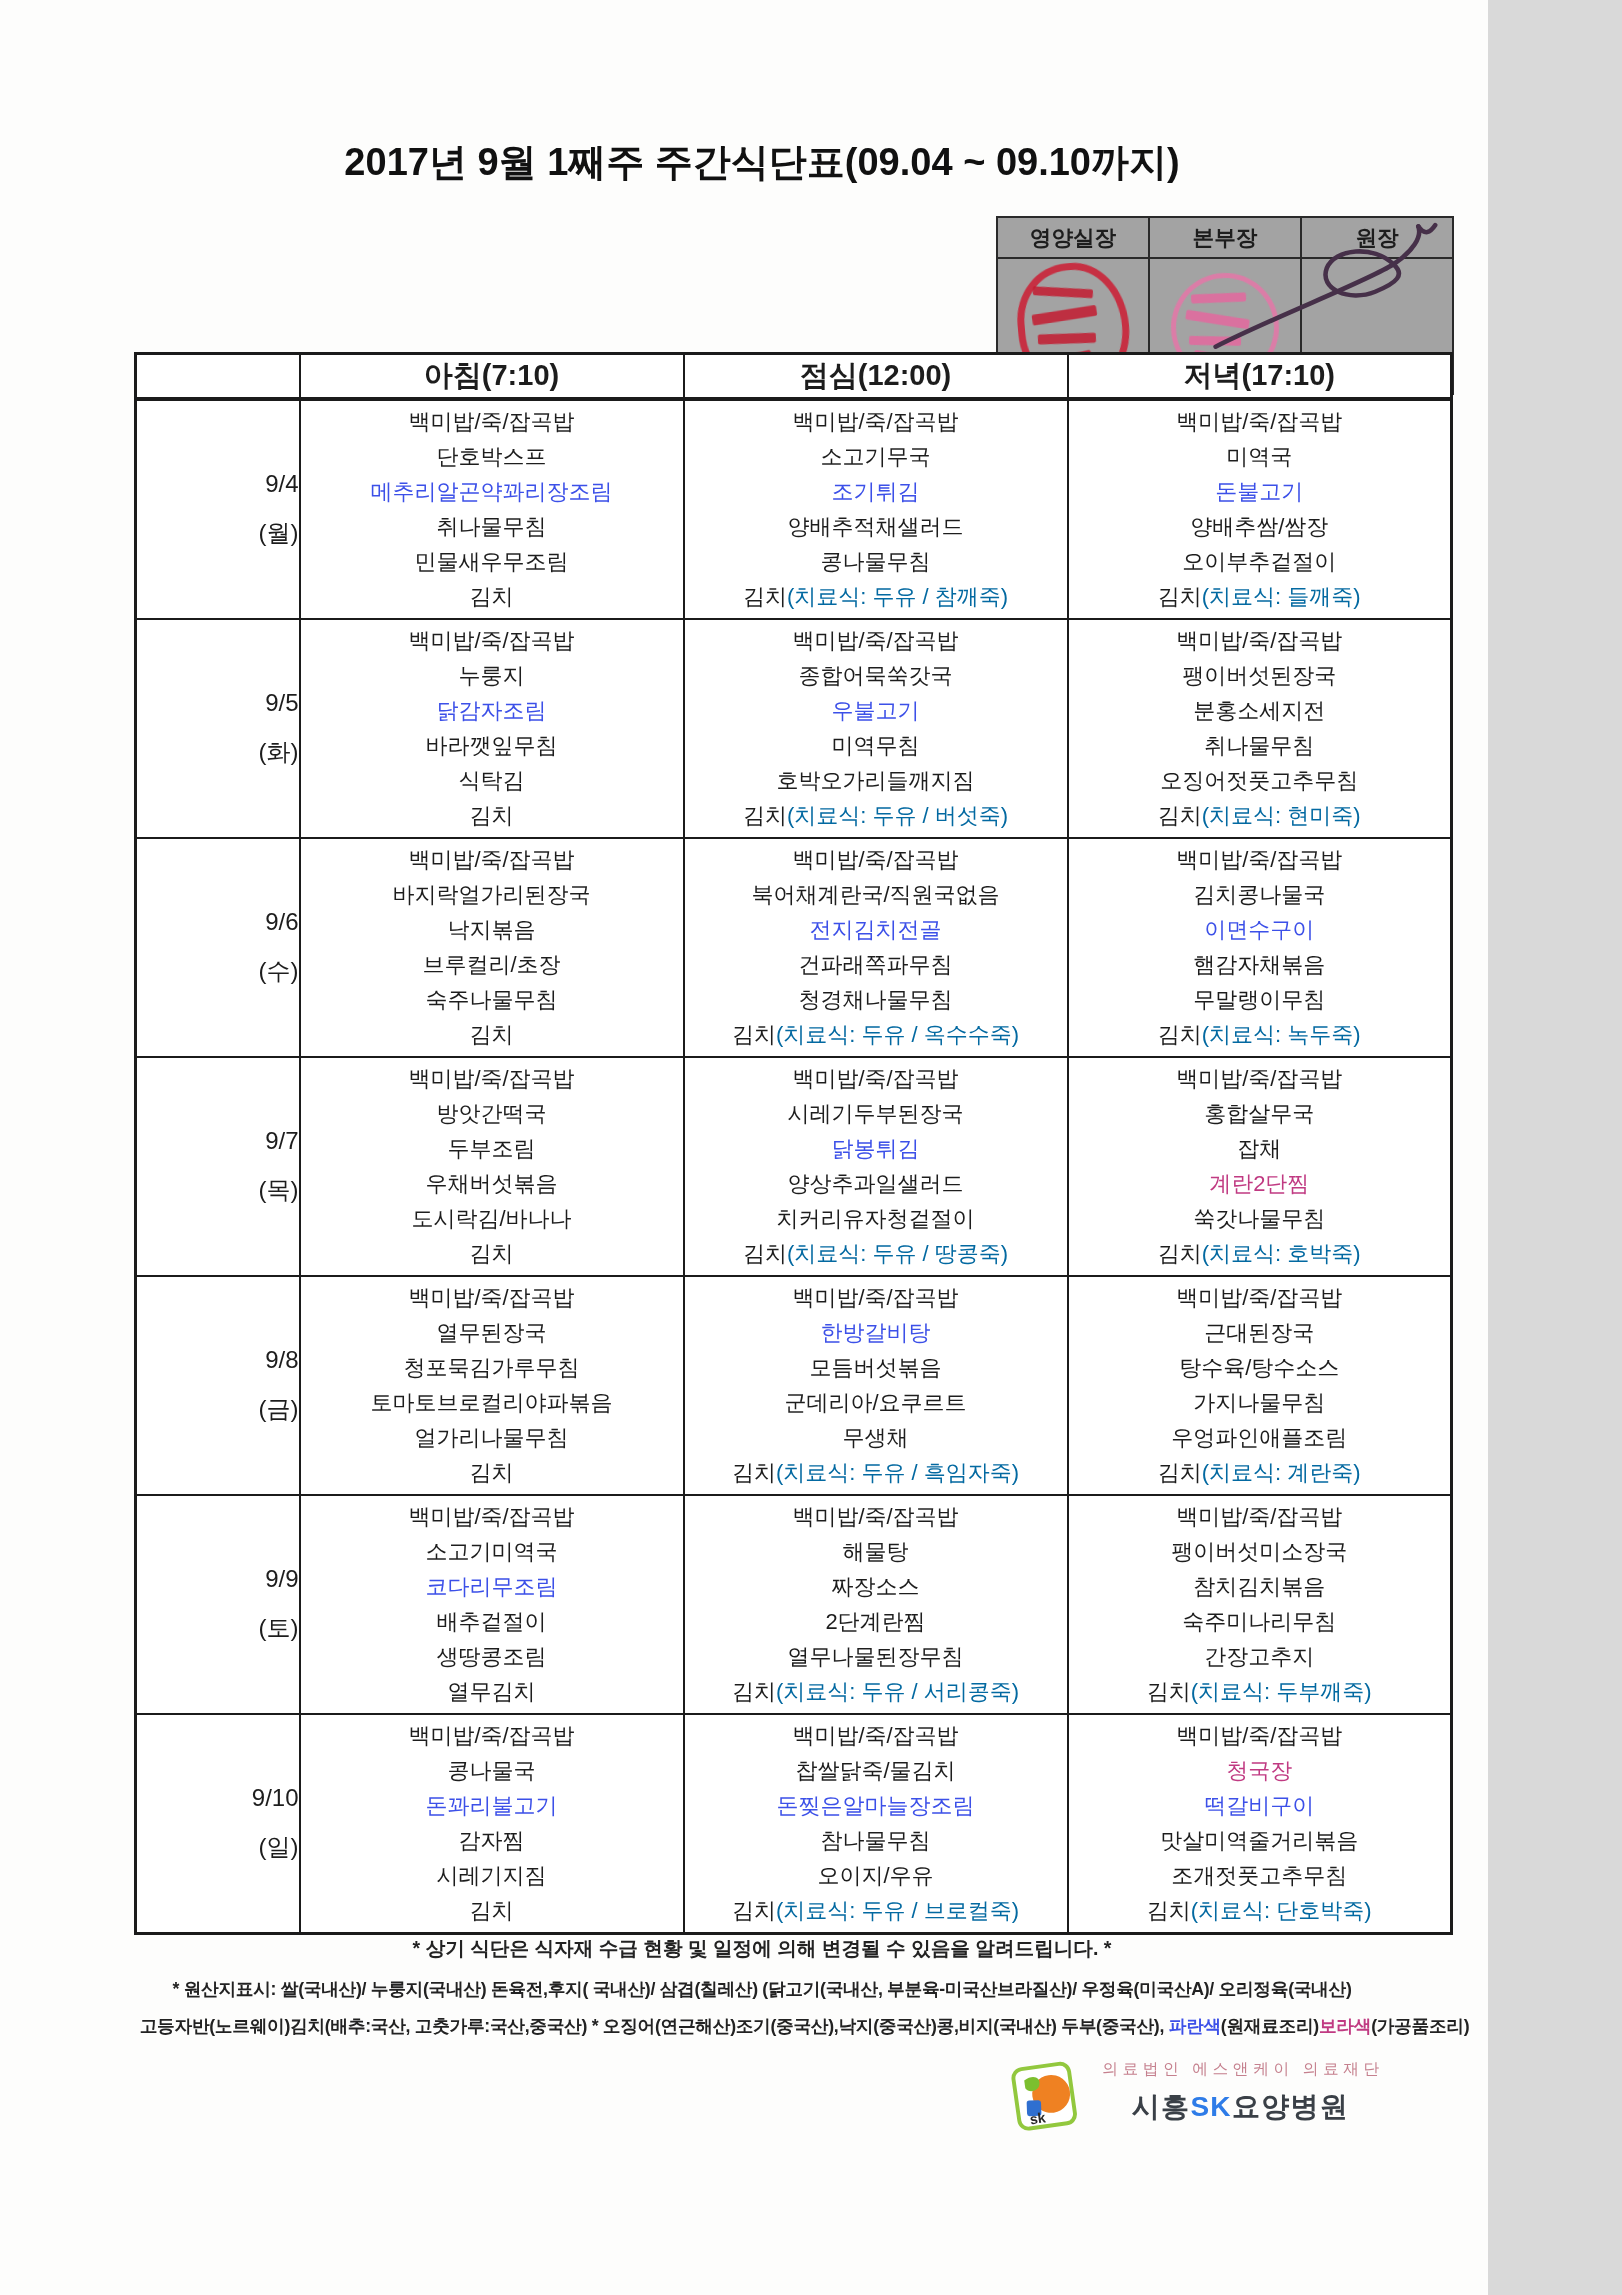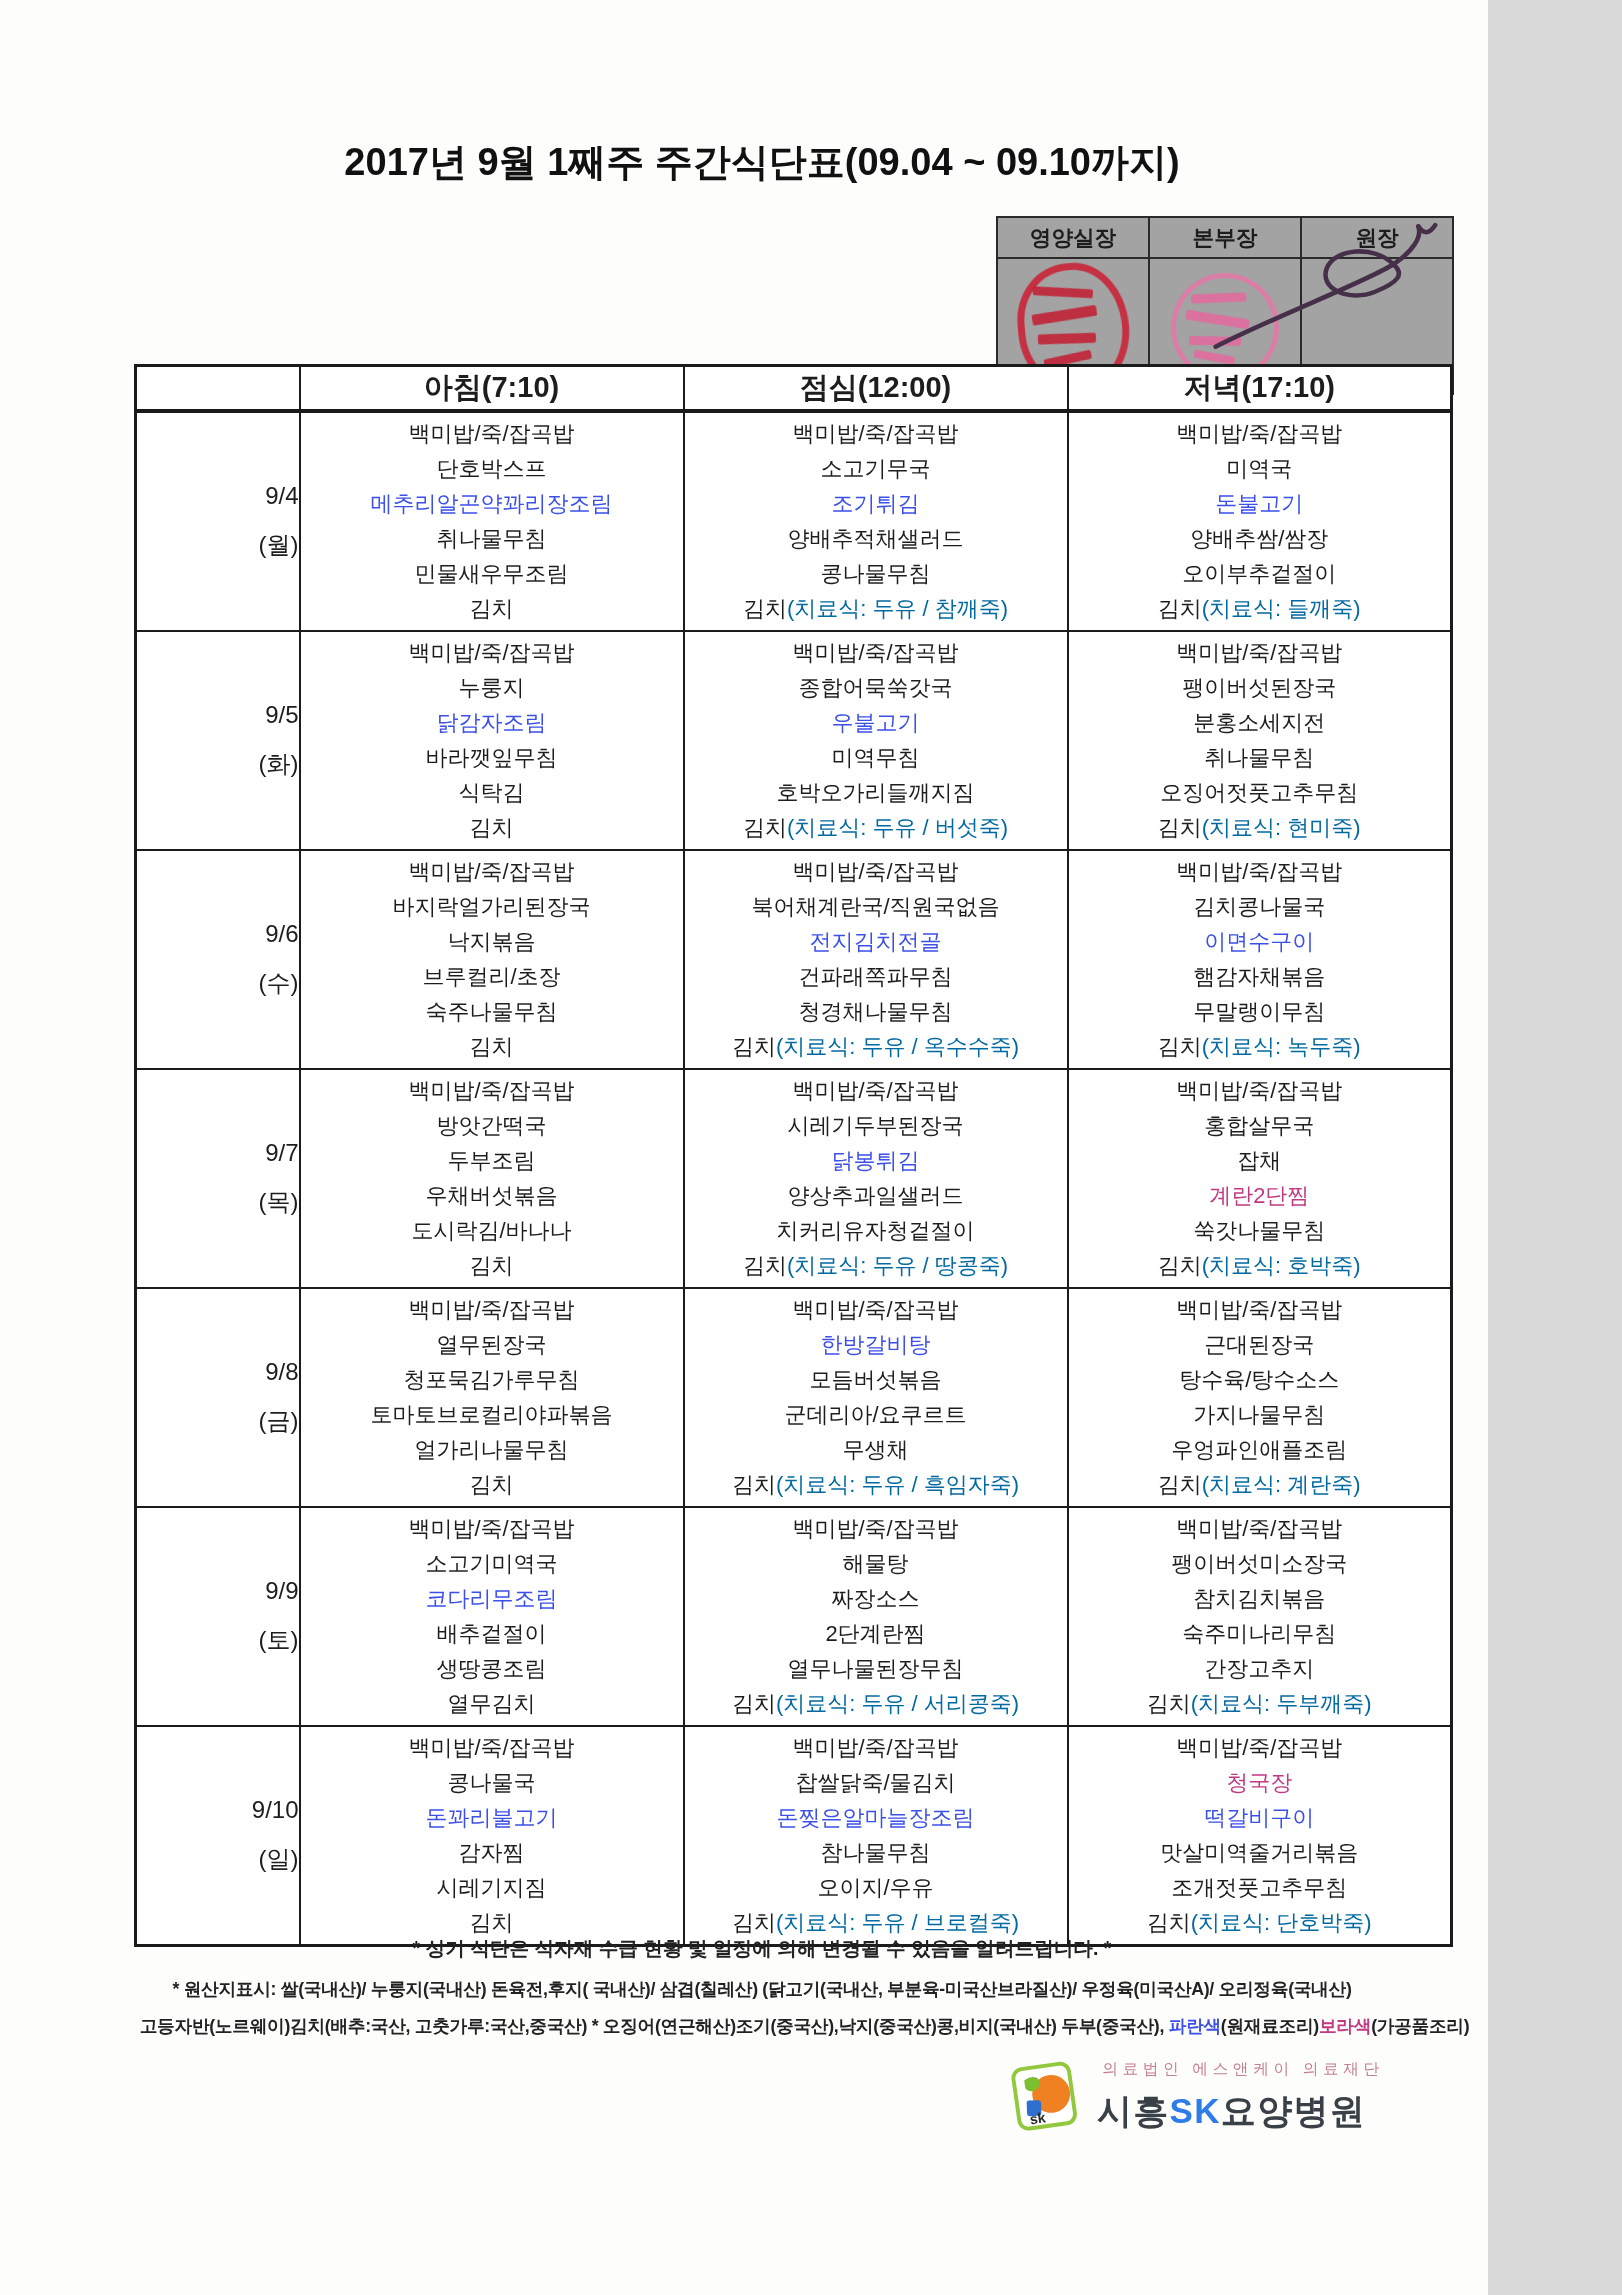--- a/index.html
+++ b/index.html
@@ -30,21 +30,21 @@
               transform:rotate(4deg);filter:blur(0.7px);}
   .stamp-pink i{position:absolute;background:rgba(236,96,158,.75);border-radius:2px;}
   .stamp-pink i:nth-child(1){left:13px;top:15.7px;width:55px;height:8.5px;transform:rotate(-6deg);}
   .stamp-pink i:nth-child(2){left:9.2px;top:37px;width:64px;height:9.8px;transform:rotate(5deg);}
   .stamp-pink i:nth-child(3){left:14.4px;top:59px;width:52px;height:9.2px;transform:rotate(-3deg);}
   .stamp-pink i:nth-child(4){left:19.6px;top:76px;width:41px;height:7.9px;transform:rotate(6deg);}
 
   .signature{position:absolute;left:1196px;top:217px;z-index:5;pointer-events:none;}
 
   
-  .menu{position:absolute;left:134px;top:364px;border-collapse:collapse;table-layout:fixed;
+  .menu{position:absolute;left:134px;top:352px;border-collapse:collapse;table-layout:fixed;
         border:3.9px solid #1b1b1b;background:#fff;}
   .menu col.datecol{width:164px;}
   .menu col.mealcol{width:384px;}
   .menu th{height:39px;border:2.6px solid #1b1b1b;border-bottom:4.6px solid #1b1b1b;
            font-size:29px;font-weight:600;text-align:center;vertical-align:middle;}
   .menu td{height:217px;border:2.6px solid #1b1b1b;padding:0;vertical-align:middle;}
   .date-cell{text-align:right;font-size:24px;}
   .date-cell .d1{margin-bottom:18.3px;}
   .line{height:35px;display:flex;align-items:center;justify-content:center;
         font-size:22px;white-space:nowrap;}
@@ -54,21 +54,21 @@
 
   
   .note{position:absolute;left:0;width:1524px;margin:0;text-align:center;color:#222;}
   .n1{top:1935px;font-size:19.6px;font-weight:700;}
   .n2{top:1977px;font-size:17.7px;font-weight:700;letter-spacing:-0.3px;}
   .n3{top:2014px;font-size:17.7px;font-weight:700;letter-spacing:-0.3px;width:1609px;}
 
   
   .logo{position:absolute;left:1007px;top:2054px;display:flex;align-items:flex-start;gap:13px;}
   .logo .org{font-size:15.7px;color:#c5808e;letter-spacing:4.6px;margin:5.2px 0 7.9px 5.2px;}
-  .logo .hospital{font-size:35px;font-weight:bold;color:#3a4047;letter-spacing:1.3px;}
+  .logo .hospital{font-size:28px;font-weight:bold;color:#3a4047;letter-spacing:1.3px;text-align:center;}
   .logo .hospital .sk{color:#2e7ce8;}
 </style>
 </head>
 <body>
 
 <div class="page">
 
   <h1 class="title">2017년 9월 1째주 주간식단표(09.04 ~ 09.10까지)</h1>
 
   <table class="sign">

